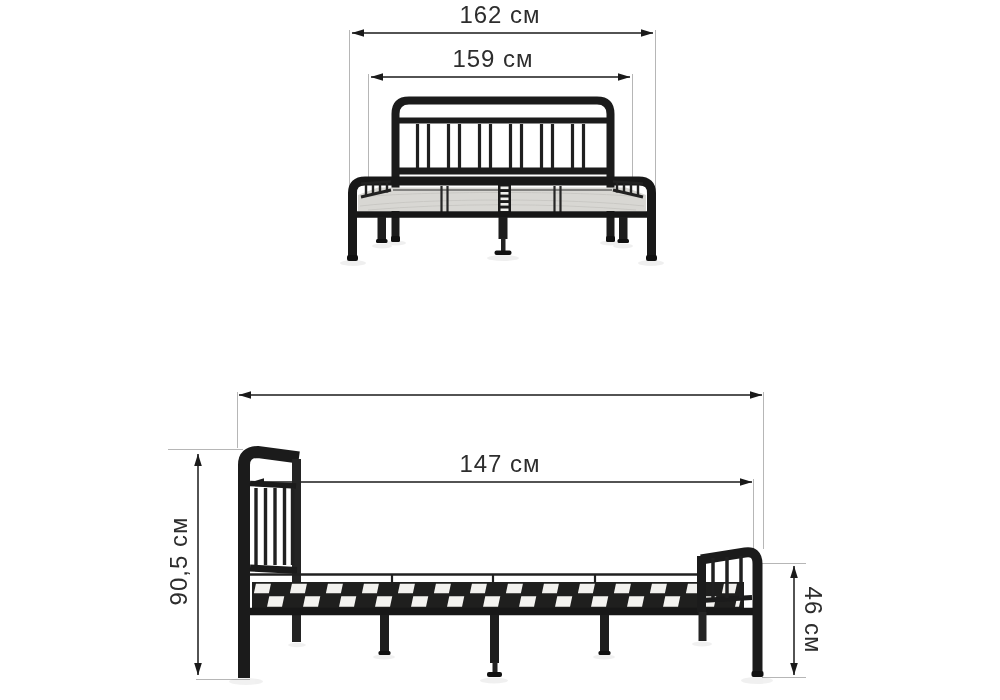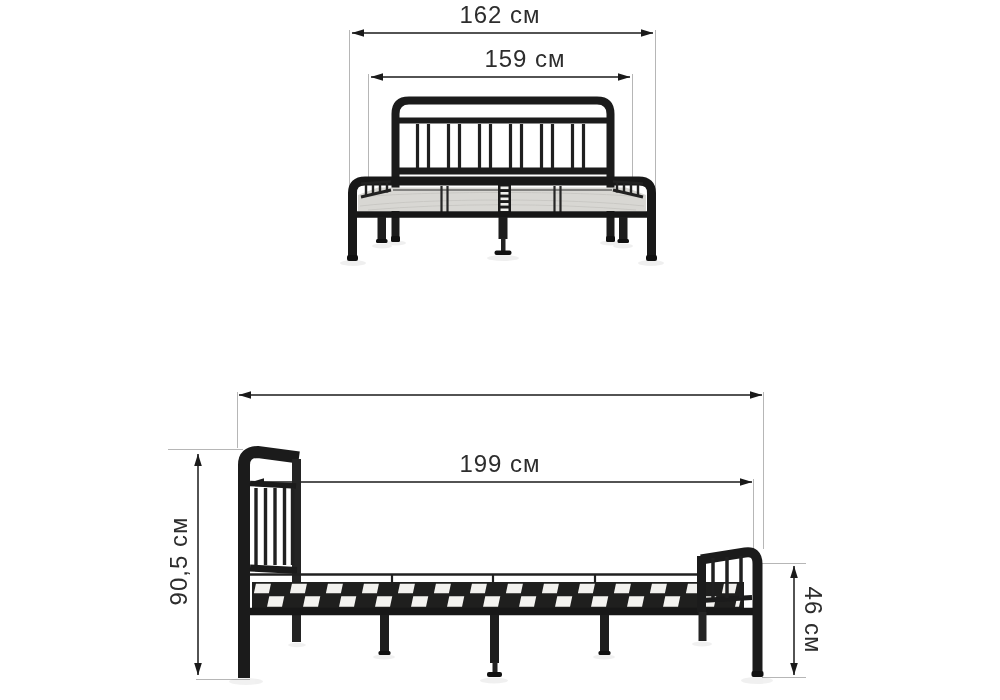--- a/index.html
+++ b/index.html
@@ -195,21 +195,21 @@
       <g stroke="#202020" stroke-width="3.5">
         <line x1="713" y1="558" x2="713" y2="598"></line>
         <line x1="727" y1="557" x2="727" y2="598"></line>
         <line x1="741" y1="556" x2="741" y2="598"></line>
       </g>
     </g>
   </svg>
 
   <div class="dim-label" style="left:400px;top:1px;width:200px;">162 см</div>
 
-  <div class="dim-label" style="left:425px;top:45px;width:200px;">159 см</div>
-
-
-  <div class="dim-label" style="left:400px;top:450px;width:200px;">199 см</div>
+  <div class="dim-label" style="left:393px;top:45px;width:200px;">159 см</div>
+
+
+  <div class="dim-label" style="left:400px;top:450px;width:200px;">147 см</div>
 
   <div class="dim-label rot-left" style="left:109px;top:547px;width:140px;">90,5 см</div>
 
   <div class="dim-label rot-right" style="left:753px;top:606px;width:120px;">46 см</div>
 </div>
 
 </body></html>

